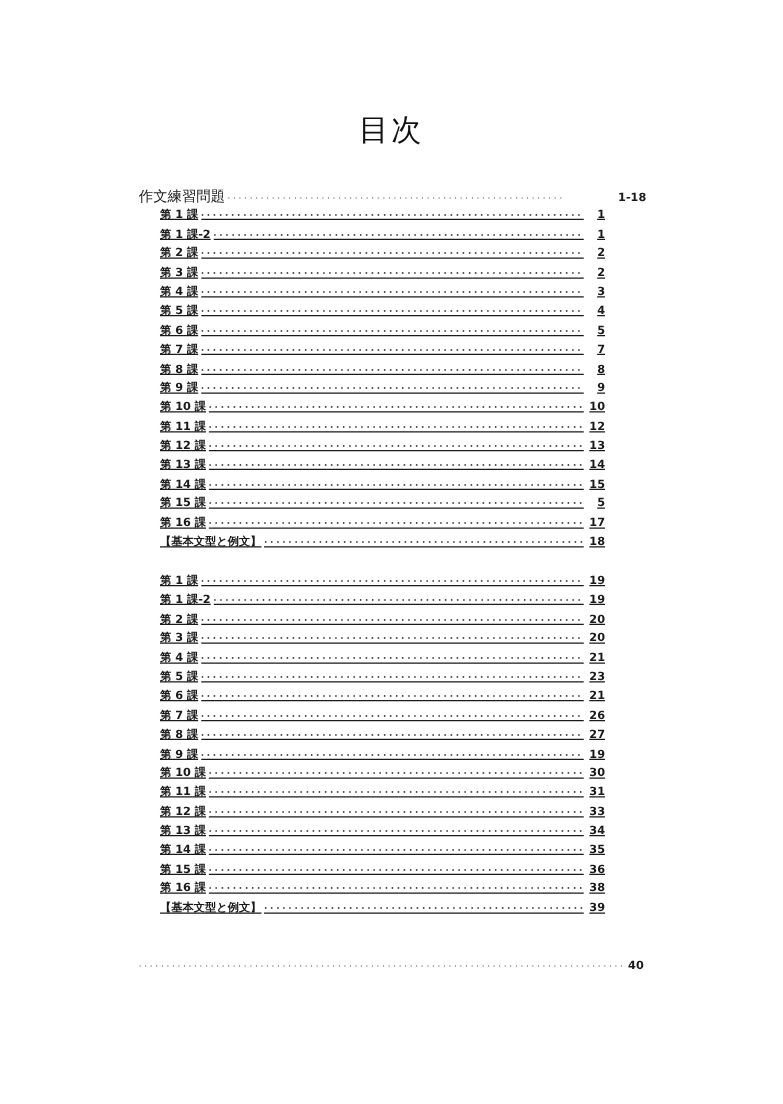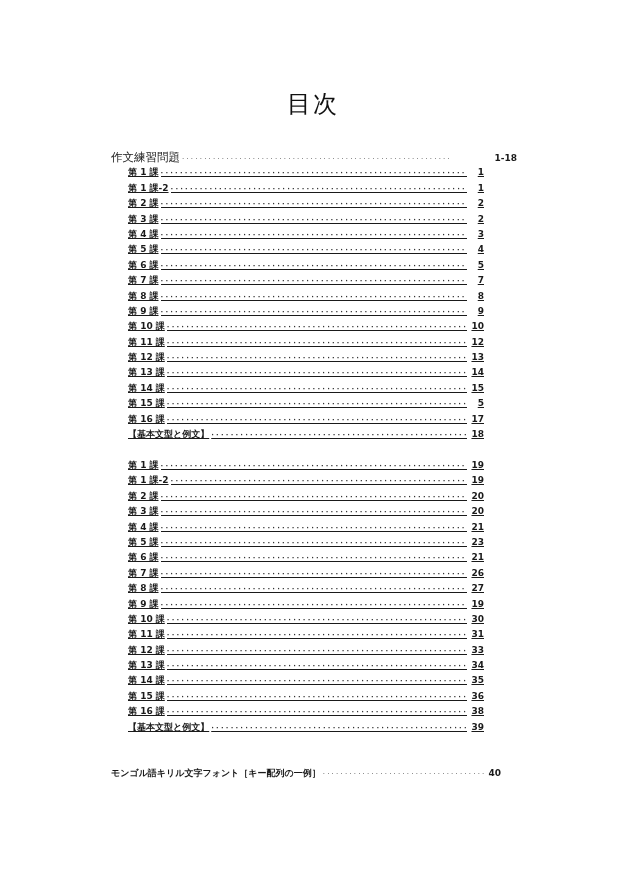--- a/index.html
+++ b/index.html
@@ -18,21 +18,21 @@
   .head { font-size: 11.5px; }
   .head .page { font-size: 9px; font-weight: bold; margin-left: 41px; }
   .sub { padding-left: 17px; font-size: 9px; font-weight: bold; text-decoration: underline; }
   .sub .label { font-weight: bold; }
   .sub .page { font-weight: bold; min-width: 14px; margin-right: 33px; }
   .s1 { top: 150px; }
   .s2 { top: 458px; }
   .footer { position: absolute; left: 111px; top: 766px; width: 406px; }
   .footer .row { font-size: 9px; }
   .footer .label { font-weight: bold; }
-  .footer .page { font-weight: bold; margin-right: 16px; }
+  .footer .page { font-weight: bold; margin-right: 2px; }
 </style>
 </head>
 <body>
 
 <div class="title">目次</div>
 
 <div class="section s1">
     <div class="row head">
       <span class="label">作文練習問題</span>
       <span class="dots"></span>
@@ -217,17 +217,16 @@
     </div>
     <div class="row sub">
       <span class="label">【基本文型と例文】</span>
       <span class="dots"></span>
       <span class="page">39</span>
     </div>
   </div>
 
 <div class="footer">
   <div class="row">
-    <span class="label">モンゴル語キリル文字フォント［キー配列の一例］</span>
     <span class="dots"></span>
     <span class="page">40</span>
   </div>
 </div>
 
 </body></html>

